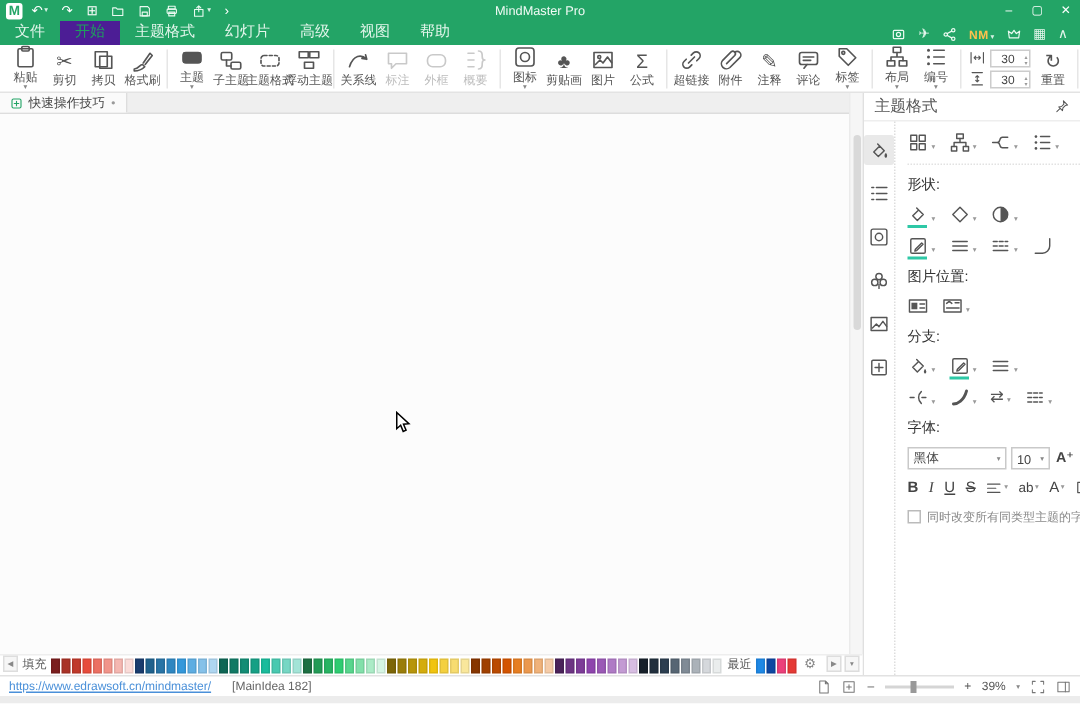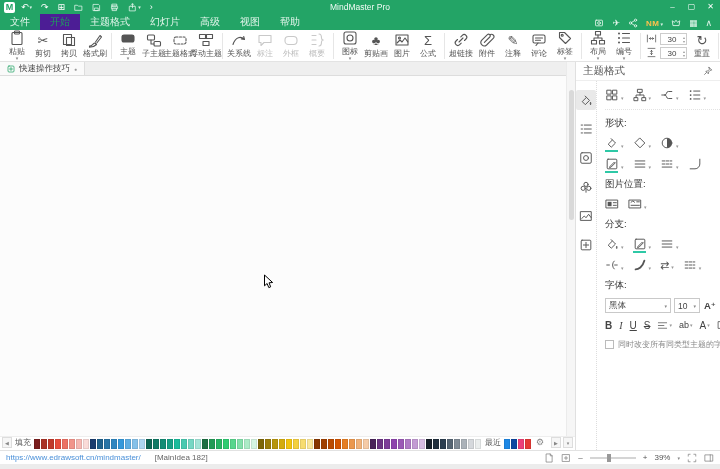--- a/index.html
+++ b/index.html
@@ -83,21 +83,21 @@
 
 .palettebar{position:absolute;left:0;top:436px;width:575px;height:14px;background:#fff;display:flex;padding:0 2px;border-top:1px solid #eee}
 .pal-btn{width:10px;height:11px;border:1px solid #ddd;background:#f6f6f6;color:#888;font-size:5px;display:flex;align-items:center;justify-content:center;flex:none}
 .pal-lb{font-size:8px;color:#555;margin:0 3px;white-space:nowrap}
 .swrap{display:flex;align-items:center;overflow:hidden}
 .swatch{width:6px;height:10px;margin-right:1px;flex:none;border:0.5px solid rgba(0,0,0,.08)}
 .gear{font-size:9px;color:#888;margin:0 4px}
 .pal-end{margin-left:auto;display:flex;gap:2px}
 
 .statusbar{position:absolute;left:0;top:450px;width:720px;height:14px;background:#fff;border-top:1px solid #e2e2e2;display:flex;align-items:center;font-size:8px;color:#555;padding:0 6px}
-.slink{color:#4a90d9;}
+.slink{color:#4a90d9;text-decoration:underline}
 .sdoc{margin-left:14px;color:#666}
 .sright{margin-left:auto;display:flex;align-items:center;gap:7px}
 .sright svg.ic{width:10px;height:10px;stroke:#777}
 .strack{width:46px;height:2px;background:#d5d5d5;position:relative}
 .sthumb{position:absolute;left:17px;top:-3px;width:4px;height:8px;background:#999}
 .szoom{color:#555}
 .scaret{font-size:5px;color:#888}
 .bottomedge{position:absolute;left:0;top:464px;width:720px;height:5px;background:#ececec}
 </style>
 </head>

